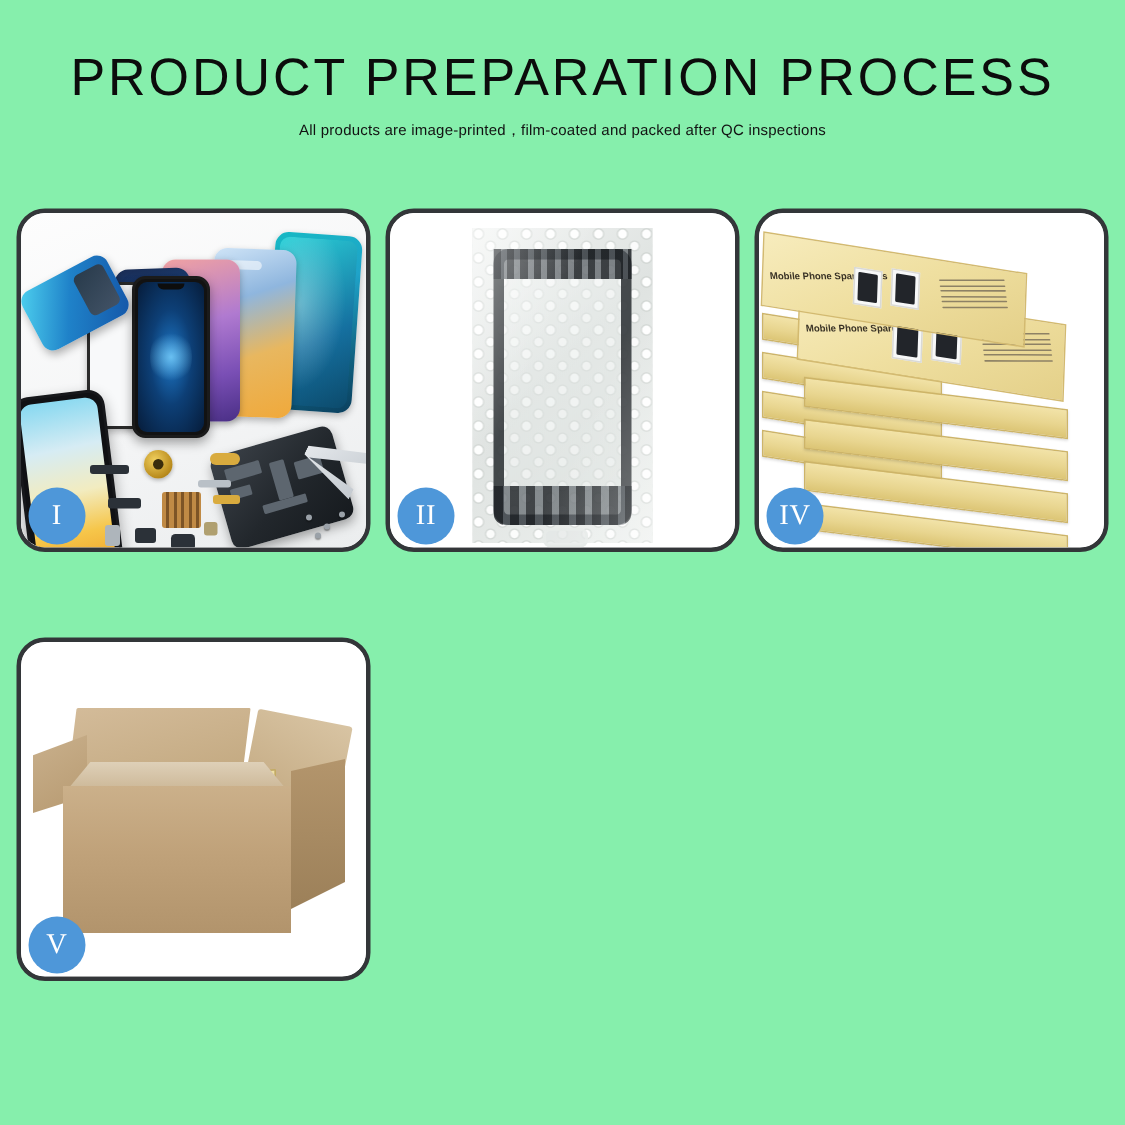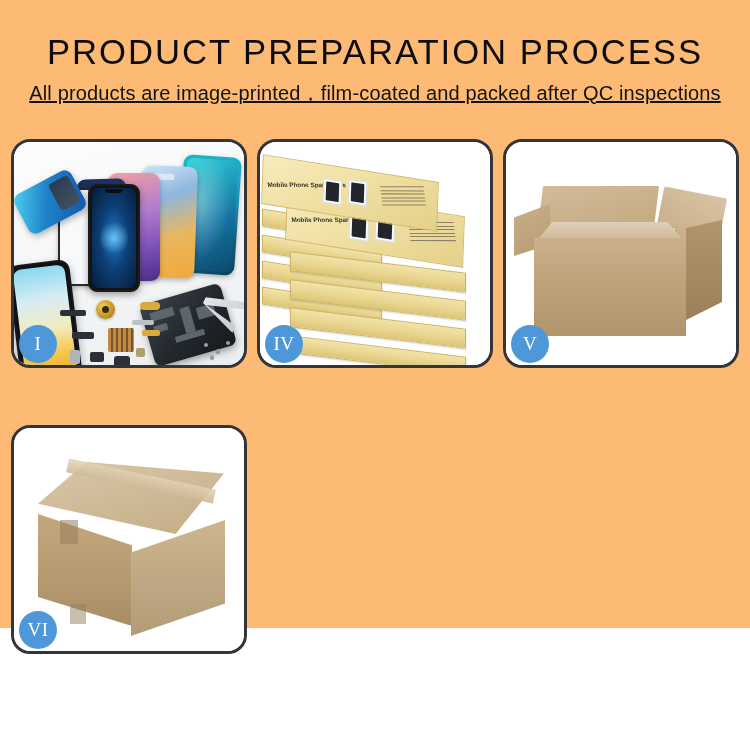--- a/index.html
+++ b/index.html
@@ -2,43 +2,42 @@
 <html><head>
 <meta charset="utf-8">
 <style>
   * { box-sizing: border-box; margin: 0; padding: 0; }
   html, body {
     width: 750px; height: 750px;
     background: #ffffff;
     font-family: "Liberation Sans", sans-serif;
     overflow: hidden;
   }
-  .page { position: relative; width: 750px; height: 628px; background: #fdba74; }
+  .page { position: relative; width: 750px; height: 750px; background: #86efac; }
 
   
   .header { padding-top: 34px; text-align: center; }
   .title {
     font-family: "Liberation Sans", sans-serif;
     font-size: 35px;
     font-weight: 400;
     letter-spacing: 2.0px;
     color: #0c0c0c;
     line-height: 1.05;
     white-space: nowrap;
     transform: scaleX(0.99);
   }
   .subtitle {
     margin-top: 9px;
     font-family: "Liberation Sans", sans-serif;
-    font-size: 20px;
+    font-size: 10px;
     font-weight: 400;
     letter-spacing: 0.15px;
     color: #121212;
     white-space: nowrap;
-    text-decoration: underline;
   }
 
   
   .grid {
     position: absolute;
     left: 11px; top: 139px;
     width: 728px; height: 545px;
     display: grid;
     grid-template-columns: 236px 236px 236px;
     grid-template-rows: 229px 229px;
@@ -356,20 +355,31 @@
         <div class="screws">
           <span style="left:2px;top:2px;"></span>
           <span style="left:14px;top:8px;"></span>
           <span style="left:24px;top:0px;"></span>
           <span style="left:8px;top:14px;"></span>
         </div>
       </div>
       <div class="badge">I</div>
     </div>
 
+    <div class="panel">
+      <div class="panel-inner">
+        <div class="p2-bg"></div>
+        <div class="wrap-photo">
+          <div class="wrap-screen"></div>
+          <div class="wrap-bottom"></div>
+          <div class="wrap-gloss"></div>
+        </div>
+      </div>
+      <div class="badge">II</div>
+    </div>
 
 
     <div class="panel">
       <div class="panel-inner">
         <div class="p4-bg"></div>
         <div class="boxstack">
 
           <div class="ybox" style="left:0px;top:52px;width:120px;height:18px;transform:skewY(9deg);"></div>
           <div class="ybox" style="left:0px;top:78px;width:120px;height:18px;transform:skewY(9deg);"></div>
           <div class="ybox" style="left:0px;top:104px;width:120px;height:18px;transform:skewY(9deg);"></div>
@@ -440,27 +450,15 @@
             <span></span>
         </div>
         <div class="carton-open-top"></div>
         <div class="flap-front"></div>
         <div class="carton-body"></div>
         <div class="carton-right"></div>
       </div>
       <div class="badge">V</div>
     </div>
 
-    <div class="panel">
-      <div class="panel-inner">
-        <div class="p6-bg"></div>
-        <div class="sealed-top-a"></div>
-        <div class="sealed-left"></div>
-        <div class="sealed-right"></div>
-        <div class="tape"></div>
-        <div class="tape-tab"></div>
-        <div class="tape-tab2"></div>
-      </div>
-      <div class="badge">VI</div>
-    </div>
 
   </div>
 </div>
 
 </body></html>

